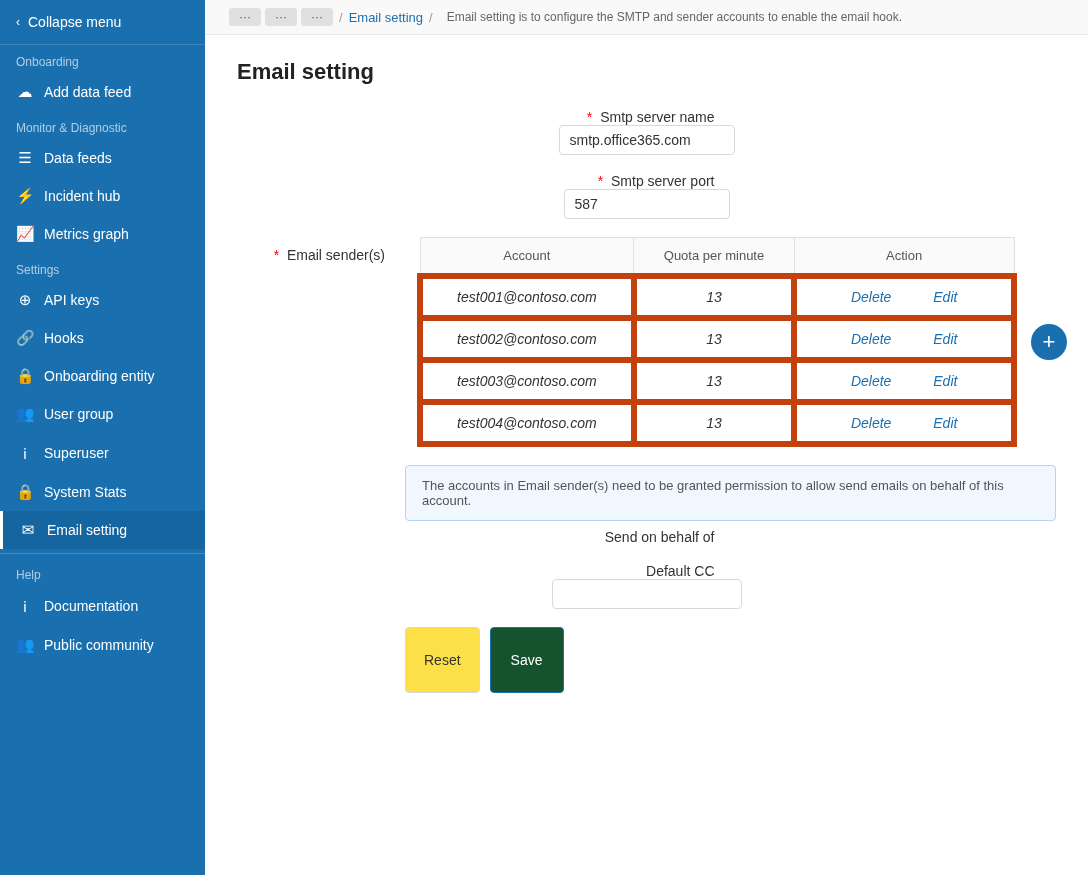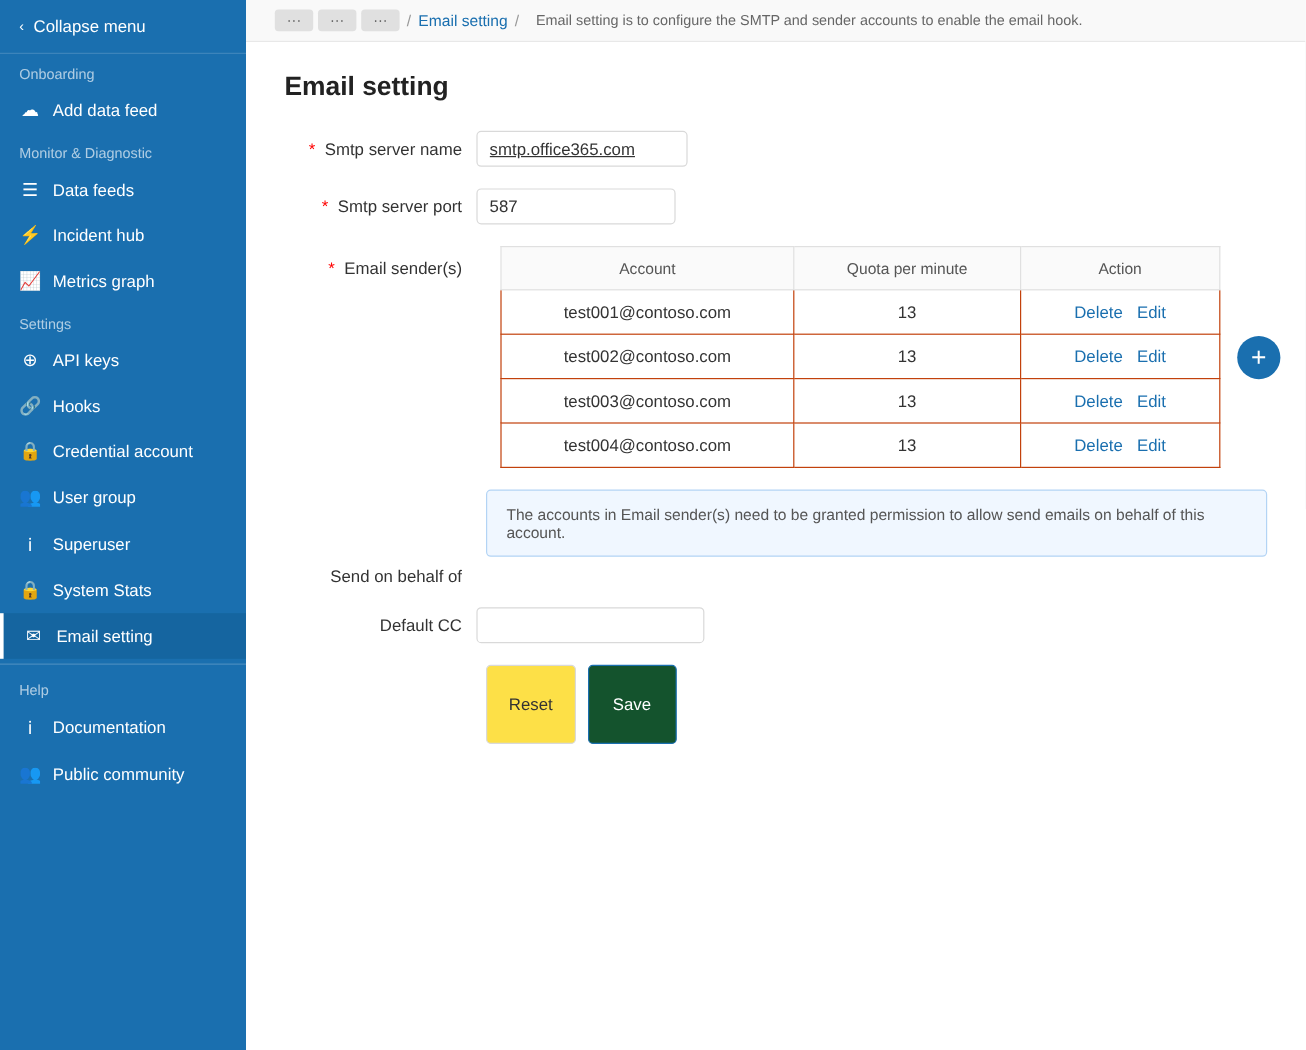--- a/index.html
+++ b/index.html
@@ -91,20 +91,21 @@
       font-size: 22px;
       font-weight: 600;
       color: #222;
       margin-bottom: 24px;
     }
 
     .form-row {
       display: flex;
       align-items: center;
       margin-bottom: 18px;
+      flex-direction: column;
     }
     .form-label {
       width: 160px;
       font-size: 14px;
       color: #333;
       text-align: right;
       padding-right: 12px;
       flex-shrink: 0;
     }
     .required-star {
@@ -112,21 +113,21 @@
       margin-right: 4px;
     }
     .form-input {
       border: 1px solid #d9d9d9;
       border-radius: 4px;
       padding: 6px 10px;
       font-size: 14px;
       color: #333;
       outline: none;
     }
-    .input-smtp-name { width: 176px; text-decoration: underline; }
+    .input-smtp-name { width: 176px; }
     .input-smtp-port { width: 166px; }
     .input-send-on-behalf { width: 210px; }
     .input-default-cc { width: 190px; }
 
     
     .table-section {
       display: flex;
       align-items: flex-start;
       margin-bottom: 18px;
     }
@@ -153,31 +154,32 @@
     .email-table th {
       background: #fafafa;
       border: 1px solid #e0e0e0;
       padding: 10px 16px;
       font-weight: 500;
       color: #555;
       font-size: 13px;
       text-align: center;
     }
     .email-table td {
-      border: 1px solid #c2410c;
+      border: 6px solid #c2410c;
       padding: 10px 16px;
       text-align: center;
       font-size: 14px;
       color: #333;
+      font-style: italic;
     }
     .action-link {
       color: #1a6faf;
       cursor: pointer;
       font-size: 14px;
-      margin: 0 4px;
+      margin: 0 19px;
     }
     .add-btn {
       position: absolute;
       right: -50px;
       top: 50%;
       transform: translateY(-50%);
       width: 36px;
       height: 36px;
       background: #1a6faf;
       border-radius: 50%;
@@ -270,21 +272,21 @@
   <div class="sidebar-item">
     <span class="icon">⊕</span>
     <span>API keys</span>
   </div>
   <div class="sidebar-item">
     <span class="icon">🔗</span>
     <span>Hooks</span>
   </div>
   <div class="sidebar-item">
     <span class="icon">🔒</span>
-    <span>Credential account</span>
+    <span>Onboarding entity</span>
   </div>
   <div class="sidebar-item">
     <span class="icon">👥</span>
     <span>User group</span>
   </div>
   <div class="sidebar-item">
     <span class="icon">ℹ</span>
     <span>Superuser</span>
   </div>
   <div class="sidebar-item">

